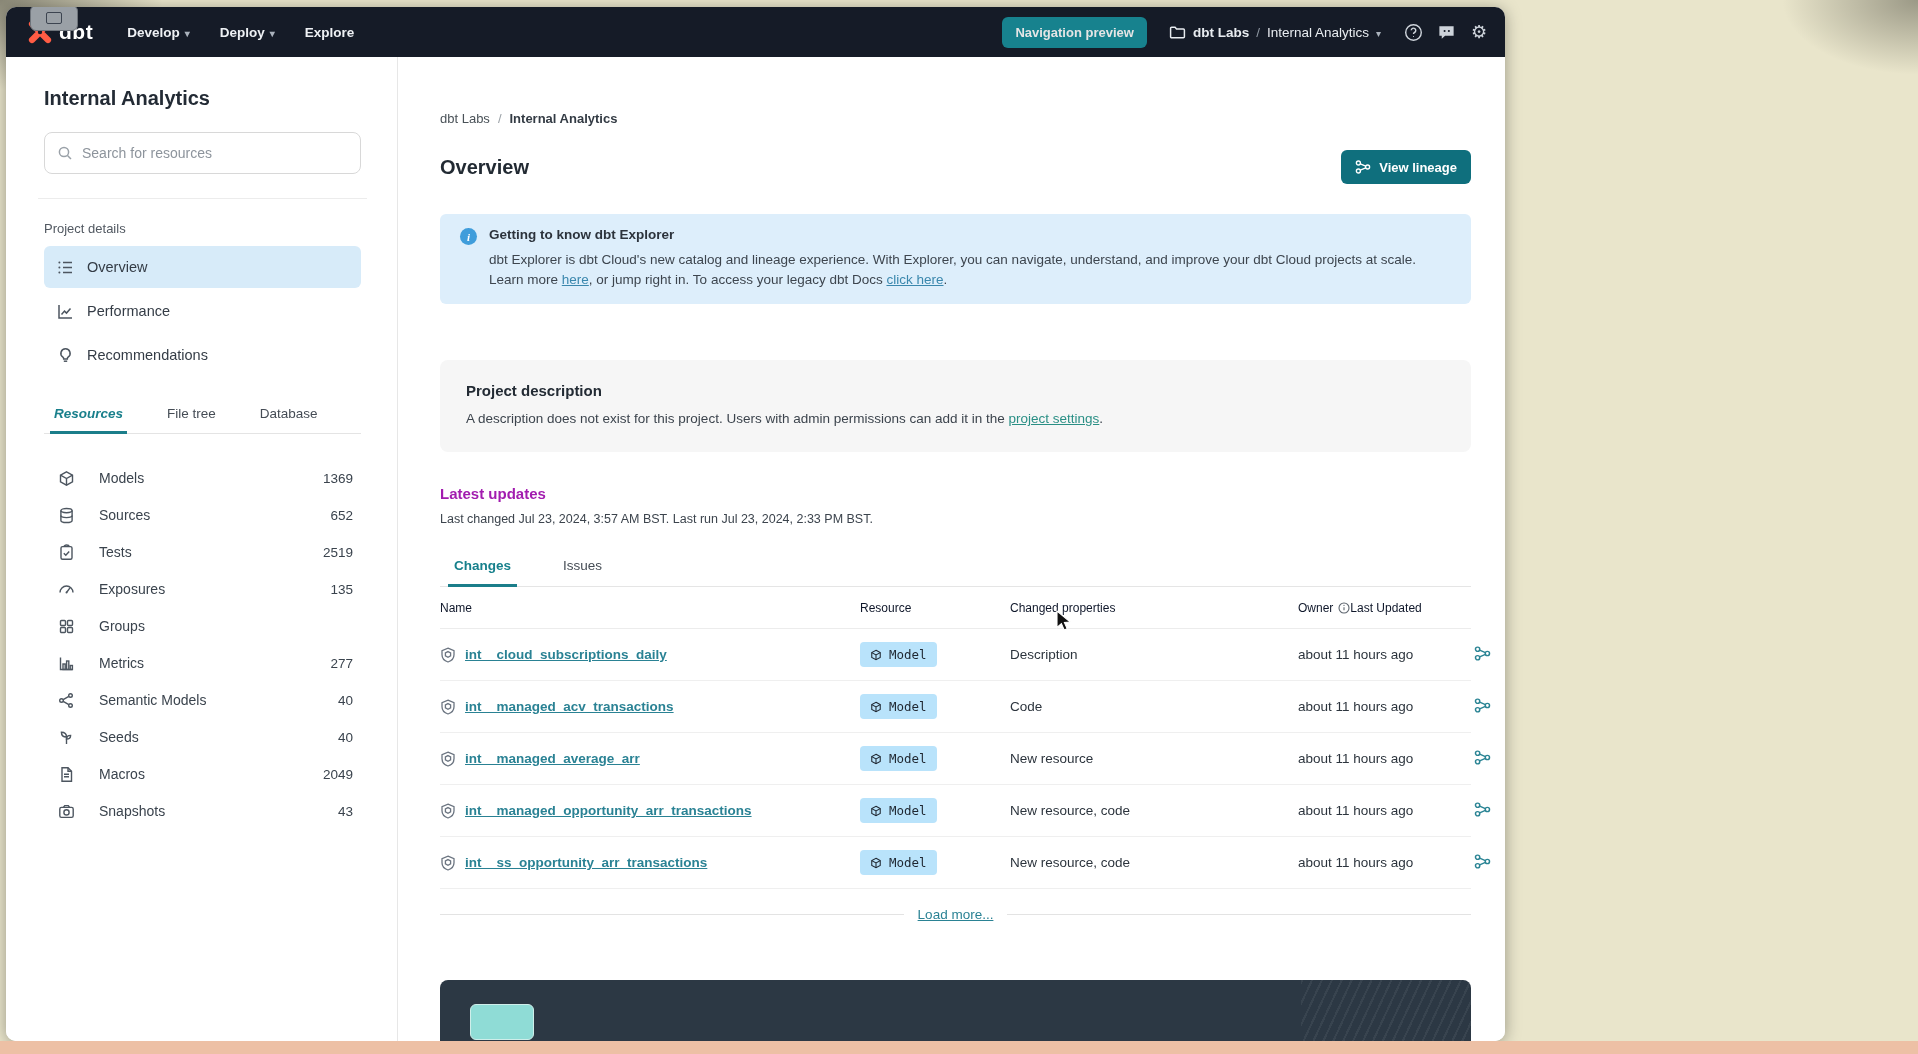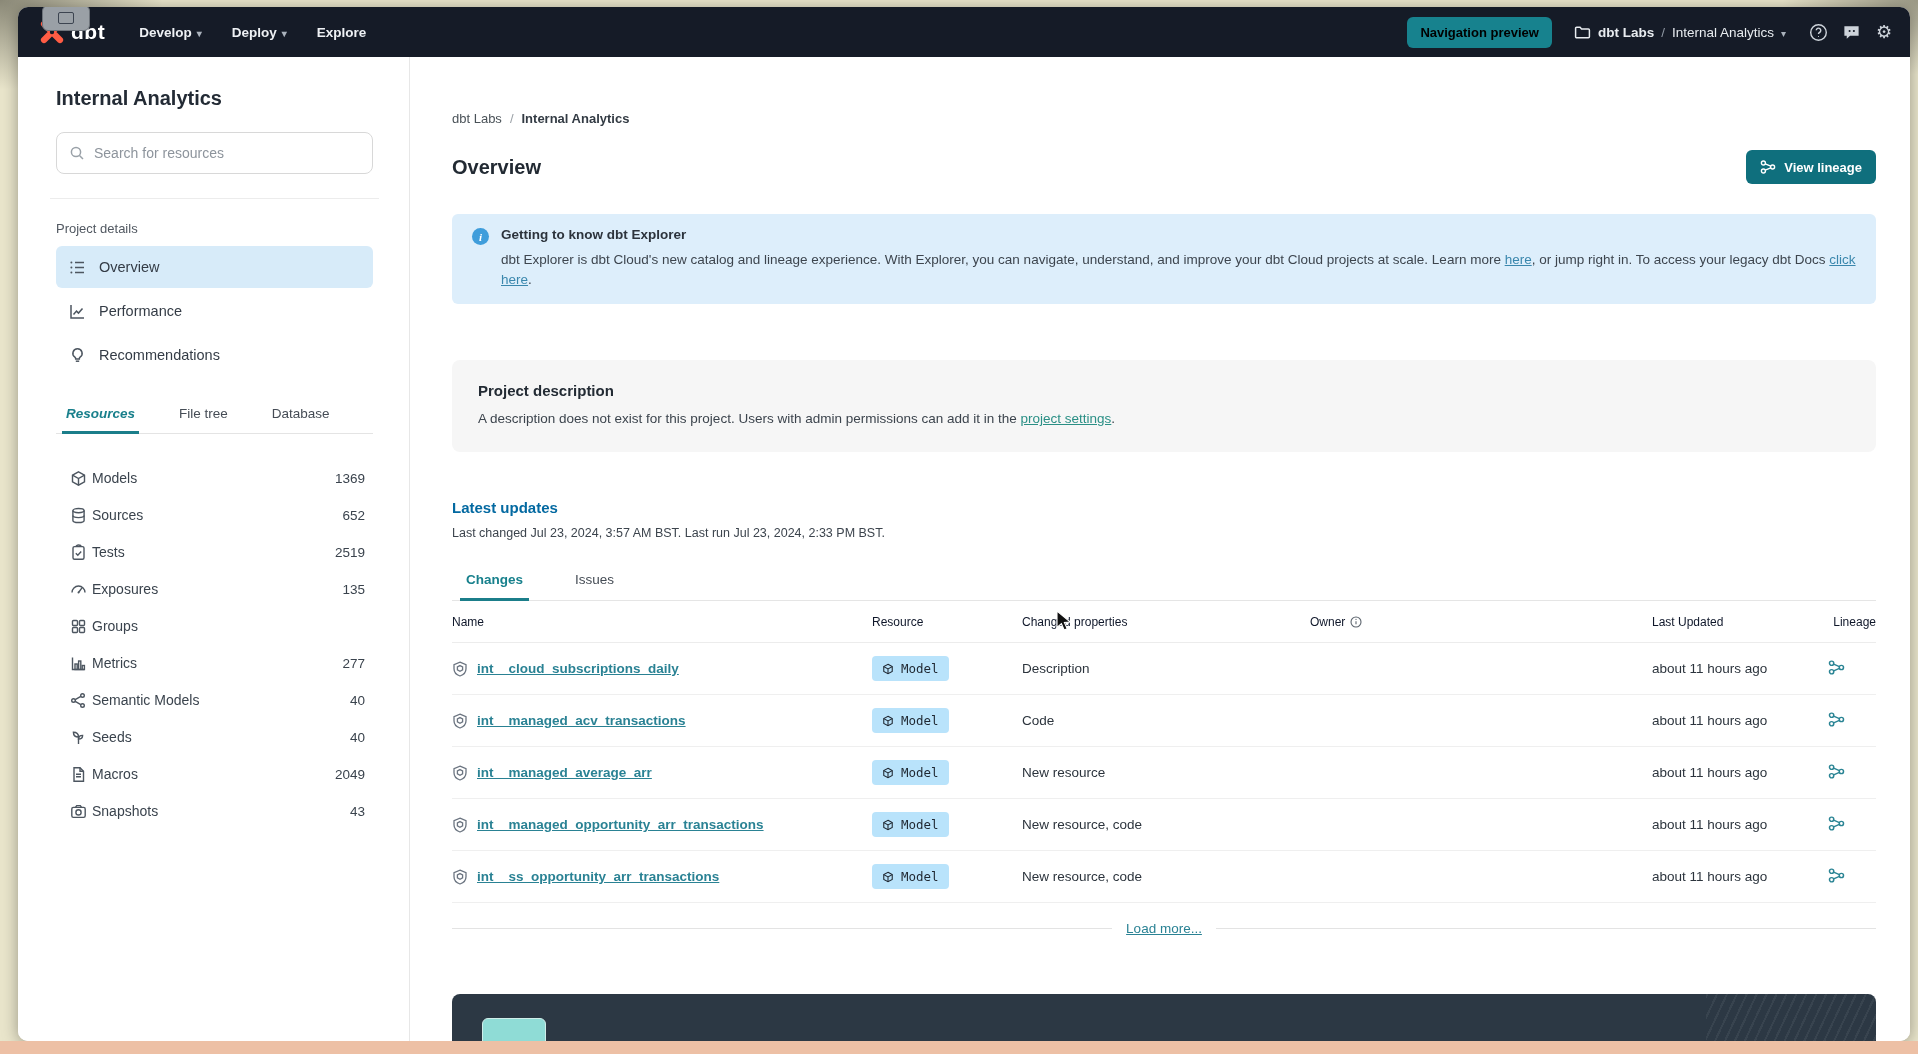--- a/index.html
+++ b/index.html
@@ -8,35 +8,35 @@
     font-family:"Liberation Sans", sans-serif;
     background:
       radial-gradient(ellipse at 0% 0%, rgba(60,60,50,.55) 0%, rgba(60,60,50,0) 6%),
       radial-gradient(ellipse at 100% 0%, rgba(60,60,50,.45) 0%, rgba(60,60,50,0) 5%),
       #e9e5cb;
     position:relative;
   }
   .bottom-strip { position:absolute; left:0; right:0; bottom:0; height:13px; background:#edc0a5; }
 
   .app-window {
-    position:absolute; left:18px; top:7px; width:1892px; height:1034px;
+    position:absolute; left:6px; top:7px; width:1499px; height:1034px;
     border-radius:10px; overflow:hidden; background:#ffffff;
     box-shadow:0 2px 16px rgba(0,0,0,.35);
     display:flex; flex-direction:column;
   }
 
   
   .navbar { height:50px; background:#151b27; display:flex; align-items:center; padding:0 16px 0 22px; flex:0 0 auto; }
   .brand { display:flex; align-items:center; gap:7px; margin-right:34px; }
   .brand-word { color:#fff; font-weight:bold; font-size:21px; letter-spacing:.5px; }
   .nav-menu { display:flex; align-items:flex-start; gap:30px; }
   .nav-menu-item { color:#eef1f4; font-size:13.5px; font-weight:bold; display:flex; align-items:center; gap:5px; cursor:pointer; }
   .nav-chev { color:#aab2bc; font-size:10px; transform:translateY(1px); }
   .nav-right { margin-left:auto; display:flex; align-items:center; gap:16px; }
-  .nav-preview-btn { background:#17828e; color:#000000; font-size:13px; font-weight:bold; border:none; border-radius:6px; padding:8px 13px; cursor:pointer; }
+  .nav-preview-btn { background:#17828e; color:#e5e5e5; font-size:13px; font-weight:bold; border:none; border-radius:6px; padding:8px 13px; cursor:pointer; }
   .nav-crumb { display:flex; align-items:center; gap:7px; color:#e8ecf0; font-size:13.5px; margin:0 6px; }
   .nav-crumb .acct { font-weight:bold; }
   .nav-crumb .slash { color:#8e97a2; }
   .nav-icons { display:flex; align-items:center; gap:13px; color:#cdd3da; }
   .nav-icons .ic { width:20px; height:20px; display:flex; align-items:center; justify-content:center; cursor:pointer; }
   .gear-glyph { font-size:18px; line-height:1; color:#cdd3da; }
 
   .screen-pill { position:absolute; left:24px; top:-2px; width:48px; height:26px; background:#9aa0a6; border:1px solid #6d737a; border-radius:6px; z-index:5; display:flex; align-items:center; justify-content:center; }
   .screen-pill-inner { width:16px; height:12px; border:1.5px solid #3c4450; border-radius:2px; }
 
@@ -51,21 +51,21 @@
   .sb-search input::placeholder { color:#8d949c; }
   .sb-divider { border:none; border-top:1px solid #ececec; margin:24px -6px 0 -6px; }
   .sb-section-label { margin-top:22px; font-size:13px; color:#515861; }
   .sb-nav { margin-top:10px; display:flex; flex-direction:column; gap:2px; }
   .sb-nav-item { height:42px; border-radius:6px; display:flex; align-items:center; gap:13px; padding:0 13px; font-size:14.5px; color:#343c46; cursor:pointer; }
   .sb-nav-item.active { background:#d7ebf9; }
   .sb-tabs { margin-top:24px; display:flex; gap:36px; border-bottom:1px solid #e4e4e4; padding:0 6px; }
   .sb-tab { font-size:13.5px; color:#454c55; padding:6px 4px 10px; cursor:pointer; border-bottom:3px solid transparent; margin-bottom:-1px; }
   .sb-tab.active { color:#187f8b; font-weight:bold; border-bottom-color:#1b7e8a;font-style:italic; }
   .sb-resources { margin-top:26px; padding:0 8px 0 14px; display:flex; flex-direction:column; gap:1px; }
-  .sb-res-row { height:36px; display:flex; align-items:center; gap:5px; font-size:14px; color:#3a434d; cursor:pointer; }
+  .sb-res-row { height:36px; display:flex; align-items:center; gap:24px; font-size:14px; color:#3a434d; cursor:pointer; }
   .sb-res-row .cnt { margin-left:auto; font-size:13.5px; color:#3a434d; }
   .icon16 { width:17px; height:17px; flex:0 0 auto; color:#4d5660; }
 
   
   .main { flex:1; background:#fff; padding:54px 34px 0 42px; position:relative; overflow:hidden; }
   .crumb { font-size:13px; color:#4a5258; display:flex; gap:8px; align-items:center; }
   .crumb .cur { font-weight:bold; color:#333b44; }
   .crumb .sep { color:#9aa0a6; }
   .page-head { margin-top:24px; display:flex; align-items:center; }
   .page-title { font-size:20px; font-weight:bold; color:#222a33; }
@@ -75,21 +75,21 @@
   .info-ic { width:17px; height:17px; border-radius:50%; background:#3f9ddb; color:#fff; font-size:11px; font-weight:bold; display:flex; align-items:center; justify-content:center; flex:0 0 auto; margin-top:1px; font-family:"Liberation Serif",serif; font-style:italic; }
   .info-title { font-size:13.5px; font-weight:bold; color:#2c333c; }
   .info-body { margin-top:8px; font-size:13.5px; color:#3d454e; line-height:1.45; }
   .info-body a { color:#3a87ad; }
 
   .desc-card { margin-top:56px; background:#f6f6f6; border-radius:8px; padding:22px 26px 26px; }
   .desc-title { font-size:15px; font-weight:bold; color:#232b34; }
   .desc-body { margin-top:12px; font-size:13.5px; color:#3c444d; }
   .desc-body a { color:#2a8f85; }
 
-  .lu-title { margin-top:47px; font-size:15px; font-weight:bold; color:#0369a1; }
+  .lu-title { margin-top:33px; font-size:15px; font-weight:bold; color:#a21caf; }
   .lu-sub { margin-top:10px; font-size:12.5px; color:#3c444d; }
   .lu-tabs { margin-top:26px; display:flex; gap:40px; border-bottom:1px solid #e5e5e5; padding-left:8px; }
   .lu-tab { font-size:13.5px; color:#454c55; padding:6px 6px 11px; cursor:pointer; border-bottom:3px solid transparent; margin-bottom:-1px; }
   .lu-tab.active { color:#17808c; font-weight:bold; border-bottom-color:#1b7e8a; }
 
   .tbl { margin-top:0; }
   .tbl-grid { display:grid; grid-template-columns:420px 150px 288px 1fr 176px 48px; align-items:center; }
   .tbl-head { height:42px; border-bottom:1px solid #ececec; font-size:12px; color:#0f172a; }
   .tbl-head .th { display:flex; align-items:center; gap:5px; }
   .tbl-head .th.right, .tbl-cell.right { justify-content:flex-end; display:flex; }

